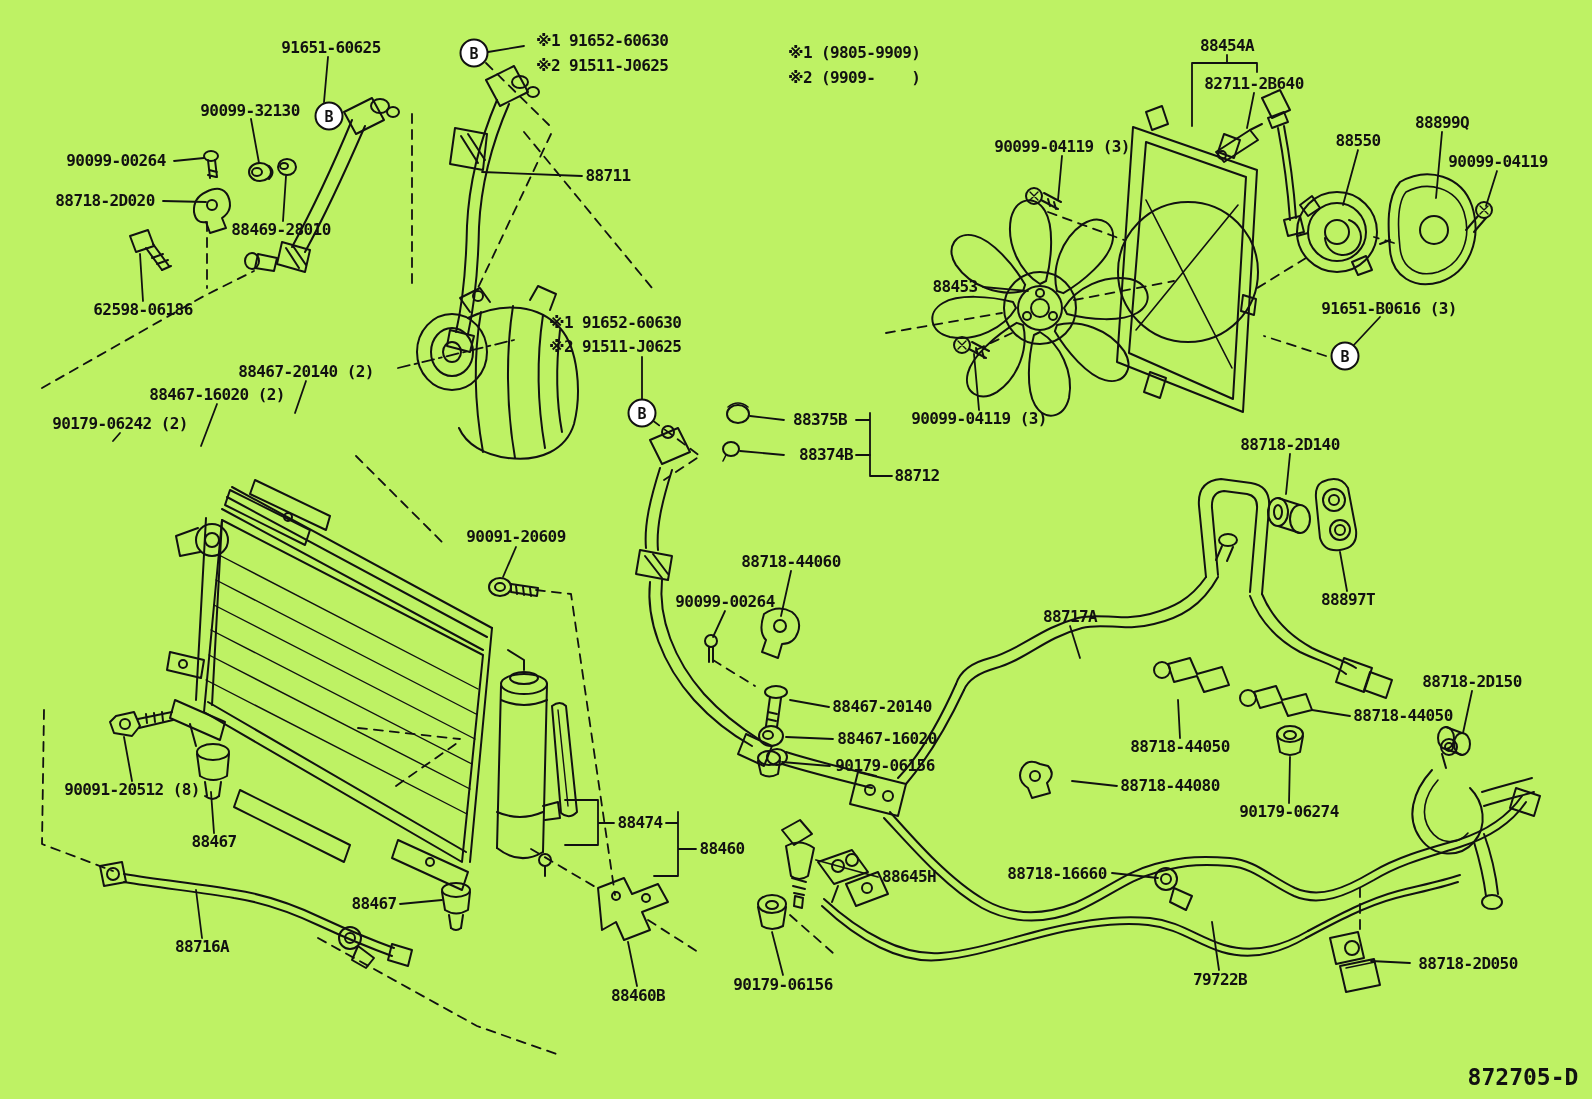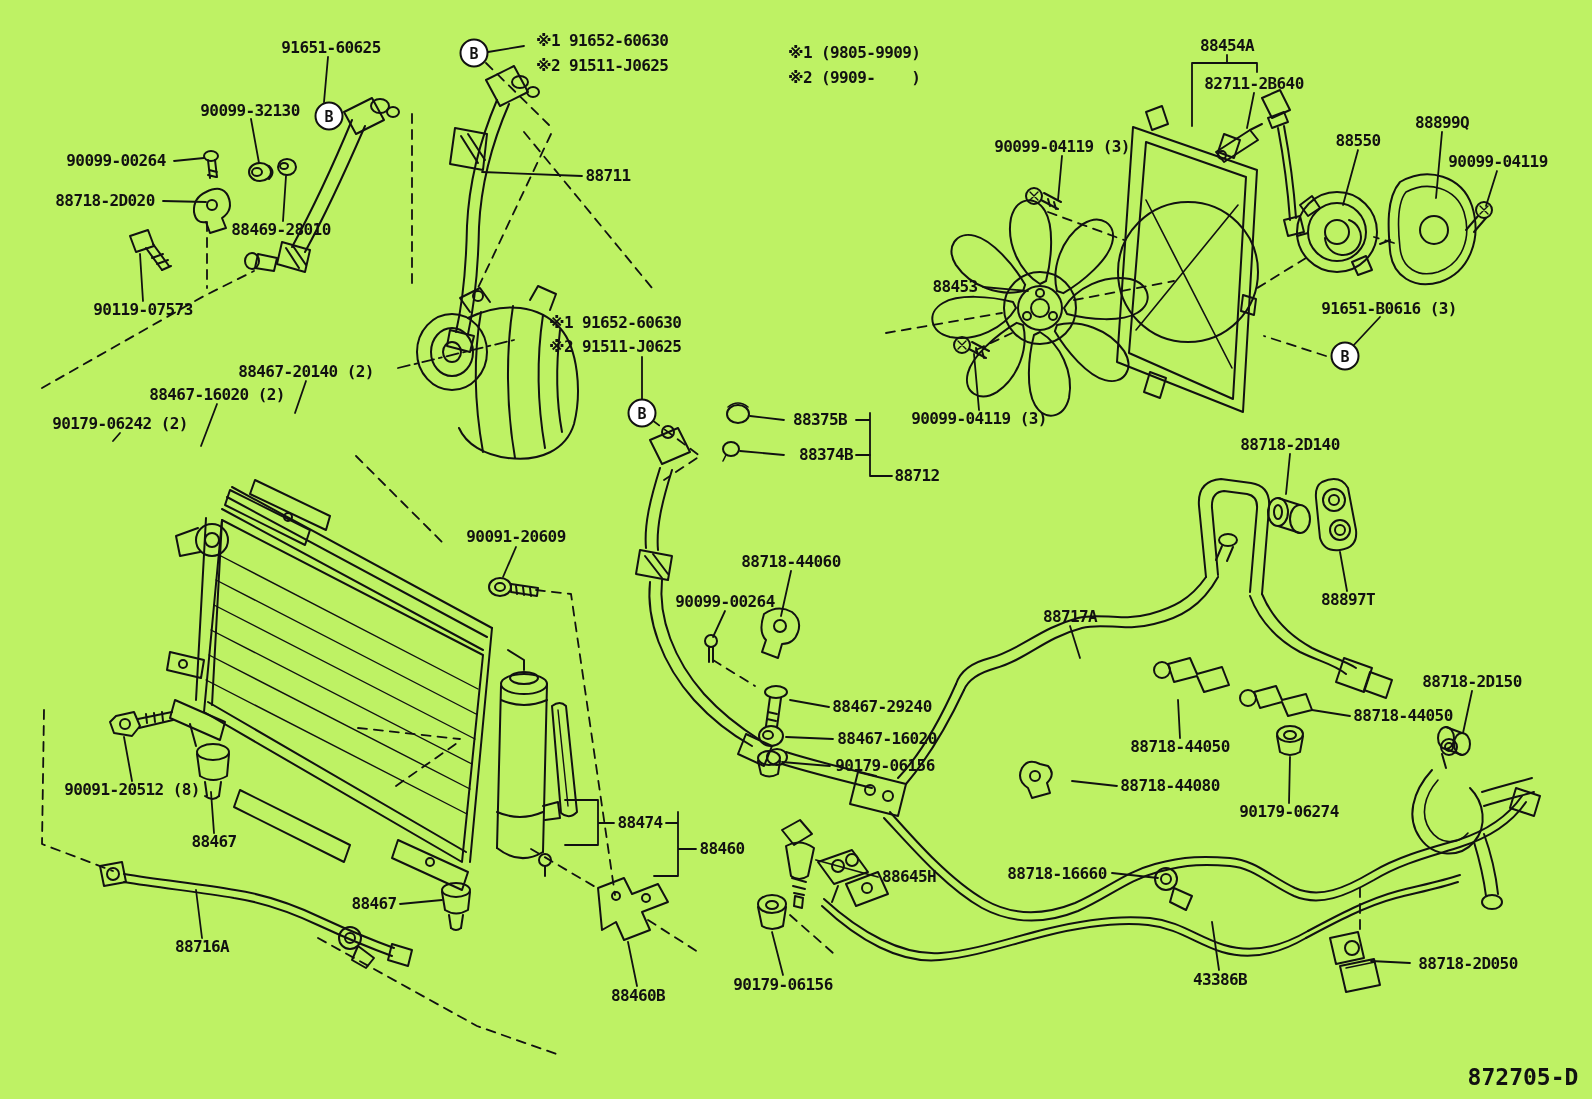--- a/index.html
+++ b/index.html
@@ -472,21 +472,21 @@
   </svg>
 
   <div id="labels-layer">
       <div class="part-label" style="left: 331px; top: 48px;">91651-60625</div>
       <div class="part-label start" style="left: 536px; top: 41px;">※1 91652-60630</div>
       <div class="part-label start" style="left: 536px; top: 66px;">※2 91511-J0625</div>
       <div class="part-label" style="left: 250px; top: 96px; margin-top: 15px;">90099-32130</div>
       <div class="part-label" style="left: 116px; top: 161px;">90099-00264</div>
       <div class="part-label" style="left: 105px; top: 201px;">88718-2D020</div>
       <div class="part-label" style="left: 281px; top: 230px;">88469-28010</div>
-      <div class="part-label" style="left: 143px; top: 310px;">90119-07573</div>
+      <div class="part-label" style="left: 143px; top: 310px;">62598-06186</div>
       <div class="part-label" style="left: 608px; top: 176px;">88711</div>
       <div class="part-label start" style="left: 788px; top: 53px;">※1 (9805-9909)</div>
       <div class="part-label start" style="left: 788px; top: 78px;">※2 (9909-    )</div>
       <div class="part-label" style="left: 1227px; top: 46px;">88454A</div>
       <div class="part-label" style="left: 1254px; top: 84px;">82711-2B640</div>
       <div class="part-label" style="left: 1358px; top: 141px;">88550</div>
       <div class="part-label" style="left: 1442px; top: 123px;">88899Q</div>
       <div class="part-label" style="left: 1498px; top: 162px;">90099-04119</div>
       <div class="part-label" style="left: 1062px; top: 147px;">90099-04119 (3)</div>
       <div class="part-label" style="left: 955px; top: 287px;">88453</div>
@@ -499,39 +499,39 @@
       <div class="part-label" style="left: 917px; top: 476px;">88712</div>
       <div class="part-label" style="left: 306px; top: 372px;">88467-20140 (2)</div>
       <div class="part-label" style="left: 217px; top: 395px;">88467-16020 (2)</div>
       <div class="part-label" style="left: 120px; top: 424px;">90179-06242 (2)</div>
       <div class="part-label" style="left: 516px; top: 537px;">90091-20609</div>
       <div class="part-label" style="left: 791px; top: 562px; text-align: center;">88718-44060</div>
       <div class="part-label" style="left: 725px; top: 602px;">90099-00264</div>
       <div class="part-label" style="left: 1290px; top: 445px;">88718-2D140</div>
       <div class="part-label" style="left: 1348px; top: 600px;">88897T</div>
       <div class="part-label" style="left: 1070px; top: 617px;">88717A</div>
-      <div class="part-label" style="left: 882px; top: 707px;">88467-29240</div>
+      <div class="part-label" style="left: 882px; top: 707px;">88467-20140</div>
       <div class="part-label" style="left: 887px; top: 739px;">88467-16020</div>
       <div class="part-label" style="left: 885px; top: 766px;">90179-06156</div>
       <div class="part-label" style="left: 1403px; top: 716px;">88718-44050</div>
       <div class="part-label" style="left: 1472px; top: 682px;">88718-2D150</div>
       <div class="part-label" style="left: 1180px; top: 747px;">88718-44050</div>
       <div class="part-label" style="left: 1170px; top: 786px;">88718-44080</div>
       <div class="part-label" style="left: 1289px; top: 812px;">90179-06274</div>
       <div class="part-label" style="left: 132px; top: 790px;">90091-20512 (8)</div>
       <div class="part-label" style="left: 214px; top: 842px;">88467</div>
       <div class="part-label" style="left: 374px; top: 904px;">88467</div>
       <div class="part-label" style="left: 202px; top: 947px;">88716A</div>
       <div class="part-label" style="left: 640px; top: 823px;">88474</div>
       <div class="part-label" style="left: 722px; top: 849px; text-align: center;">88460</div>
       <div class="part-label" style="left: 909px; top: 877px;">88645H</div>
       <div class="part-label" style="left: 638px; top: 996px;">88460B</div>
       <div class="part-label" style="left: 783px; top: 985px;">90179-06156</div>
       <div class="part-label" style="left: 1057px; top: 874px;">88718-16660</div>
-      <div class="part-label" style="left: 1220px; top: 980px;">43386B</div>
+      <div class="part-label" style="left: 1220px; top: 980px;">79722B</div>
       <div class="part-label" style="left: 1468px; top: 964px;">88718-2D050</div>
       <div class="callout-b" style="left: 474px; top: 53px;">B</div>
       <div class="callout-b" style="left: 329px; top: 116px;">B</div>
       <div class="callout-b" style="left: 642px; top: 413px;">B</div>
       <div class="callout-b" style="left: 1345px; top: 356px;">B</div>
     </div>
 
   <div class="diagram-code" style="left:1523px; top:1077px;">872705-D</div>
 </div>
 

